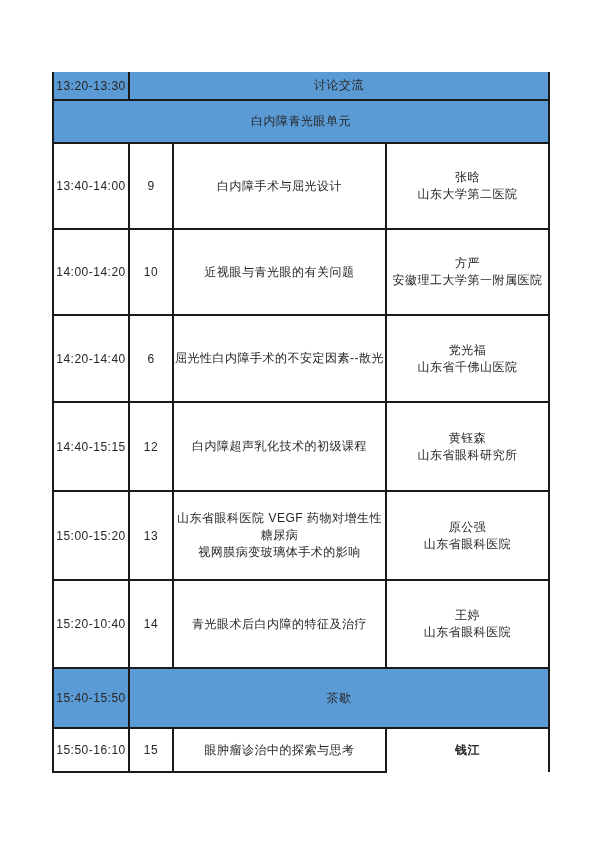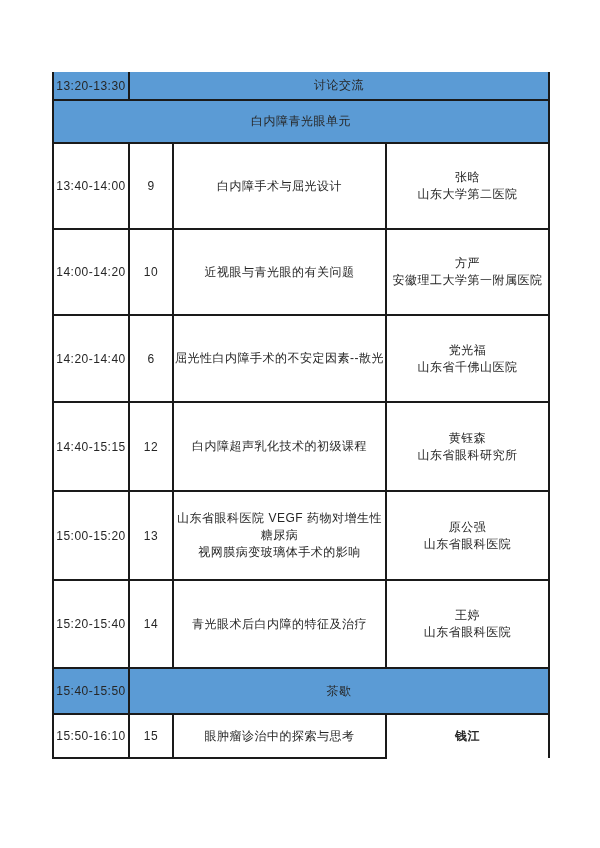--- a/index.html
+++ b/index.html
@@ -33,21 +33,21 @@
   }
   
   table.schedule tr:first-child td { border-top: none; }
   tr.blue td { background: #5b9bd5; }
   .rh-a { height: 28px; padding-left: 44px; }
   .rh-b { height: 43px; margin-left: 40px; }
   .rh-c { height: 86px; }
   .rh-d { height: 87px; }
   .rh-e { height: 89px; }
   .rh-f { height: 88px; }
-  .rh-g { height: 46px; }
+  .rh-g { height: 60px; }
   .rh-h { height: 44px; }
   td.title-cell { color: #ee3124; }
   .title-line2:not(:empty) { }
   .title-line2:empty { display: none; }
   .speaker-affiliation:not(:empty) { }
   .speaker-affiliation:empty { display: none; }
   
   tr.cut td.speaker-cell { border-bottom: none; font-weight: bold; }
 </style>
 </head>
@@ -131,21 +131,21 @@
           <div>山东省眼科医院 VEGF 药物对增生性糖尿病</div>
           <div class="title-line2">视网膜病变玻璃体手术的影响</div>
         </td>
         <td class="speaker-cell">
           <div>原公强</div>
           <div class="speaker-affiliation">山东省眼科医院</div>
         </td>
       </tr>
 
       <tr class="rh-f">
-        <td>15:20-15:40</td>
+        <td>15:20-10:40</td>
         <td>14</td>
         <td class="title-cell">
           <div>青光眼术后白内障的特征及治疗</div>
 
         </td>
         <td class="speaker-cell">
           <div>王婷</div>
           <div class="speaker-affiliation">山东省眼科医院</div>
         </td>
       </tr>

